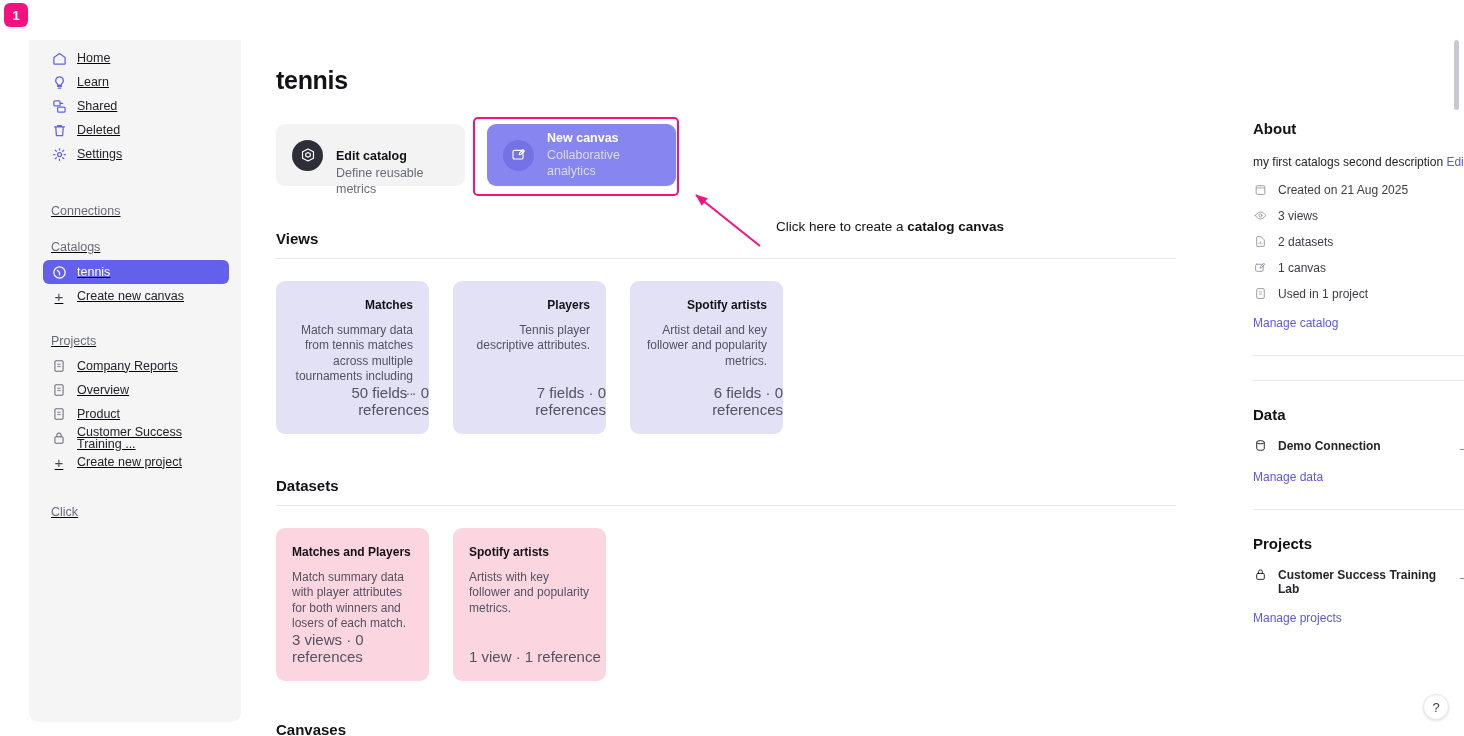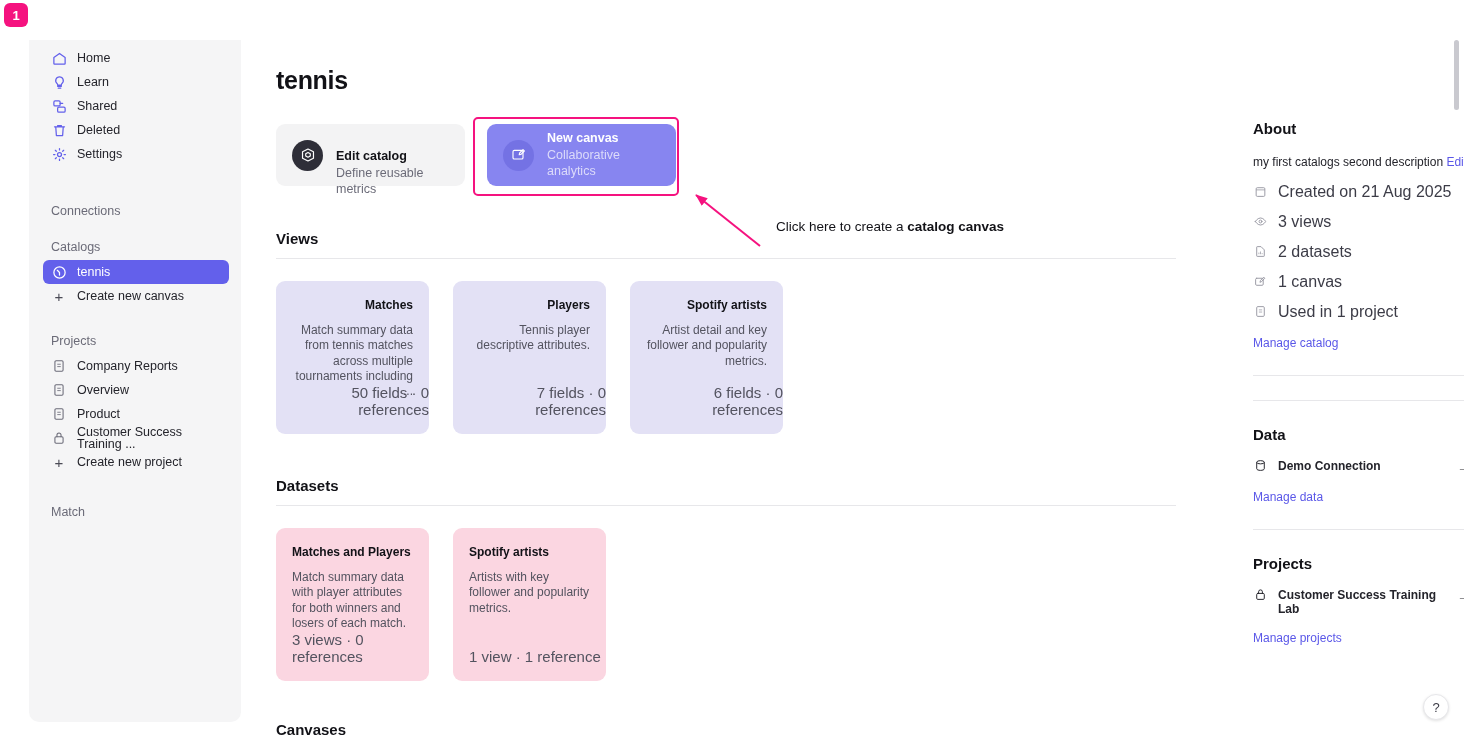--- a/index.html
+++ b/index.html
@@ -20,20 +20,21 @@
     display: flex; align-items: center; justify-content: center;
   }
 
   
   .sidebar {
     position: absolute; left: 29px; top: 40px;
     width: 212px; height: 682px;
     background: #f5f5f6;
     border-radius: 0 0 10px 10px;
     padding-top: 6px;
+    text-decoration: underline;
   }
   .nav-item {
     display: flex; align-items: center; gap: 10px;
     height: 24px; margin: 0 12px 0 14px; padding: 0 8px;
     border-radius: 6px; cursor: pointer;
   }
   .nav-item + .nav-item { margin-top: 0px; }
   .nav-ico { width: 16px; height: 16px; flex: 0 0 16px; display: flex; align-items: center; justify-content: center; }
   .nav-ico svg { display: block; }
   .nav-label { font-size: 12.5px; color: #24242b; line-height: 1; }
@@ -101,21 +102,21 @@
   .anno-arrow { position: absolute; left: 680px; top: 180px; width: 100px; height: 80px; pointer-events: none; }
 
   
   .rpanel { position: absolute; left: 1253px; top: 120px; width: 218px; }
   .rp-title { font-size: 15px; font-weight: 700; color: #121217; }
   .rp-desc { font-size: 12px; color: #24242b; margin-top: 17px; line-height: 1.4; }
   .rp-link { color: #5a57e8; cursor: pointer; }
   .rp-link.block { display: inline-block; font-size: 12px; margin-top: 15px; }
   .rp-row { display: flex; align-items: center; gap: 11px; margin-top: 12px; }
   .rp-ico { width: 14px; height: 14px; flex: 0 0 14px; display: flex; align-items: center; justify-content: center; }
-  .rp-text { font-size: 16px; color: #3c3c47; }
+  .rp-text { font-size: 12px; color: #3c3c47; }
   .rp-rule { height: 1px; background: #e7e7ea; margin-top: 24px; }
   .rp-sect { margin-top: 25px; }
   .avatar { width: 22px; height: 22px; border-radius: 50%; background: #9a9aa5;
             color: #fff; font-size: 10px; display: flex; align-items: center; justify-content: center; flex: 0 0 22px; }
   .rp-link-row { display: flex; align-items: flex-start; gap: 11px; margin-top: 16px; cursor: pointer; }
   .rp-link-row .nm { font-size: 12px; font-weight: 700; color: #24242b; flex: 1; }
   .rp-arrow { font-size: 14px; color: #24242b; }
 
   
   .scrollbar-track { position: absolute; right: 4px; top: 40px; width: 7px; height: 690px; }
@@ -248,21 +249,21 @@
           </svg>
       </span>
       <span class="nav-label">Customer Success Training ...</span>
     </div>
 
     <div class="nav-item">
       <span class="plus-ico">+</span>
       <span class="nav-label">Create new project</span>
     </div>
 
-    <div class="sec-head" style="margin-top:27px;">Match</div>
+    <div class="sec-head" style="margin-top:27px;">Click</div>
   </div>
 
   <div class="main">
 
     <div class="page-title">tennis</div>
 
     <div class="action-row">
       <div class="action-card edit">
         <span class="act-ico dark">
           <svg width="16" height="16" viewBox="0 0 24 24" fill="none" stroke="#ffffff" stroke-width="1.8" stroke-linejoin="round">

